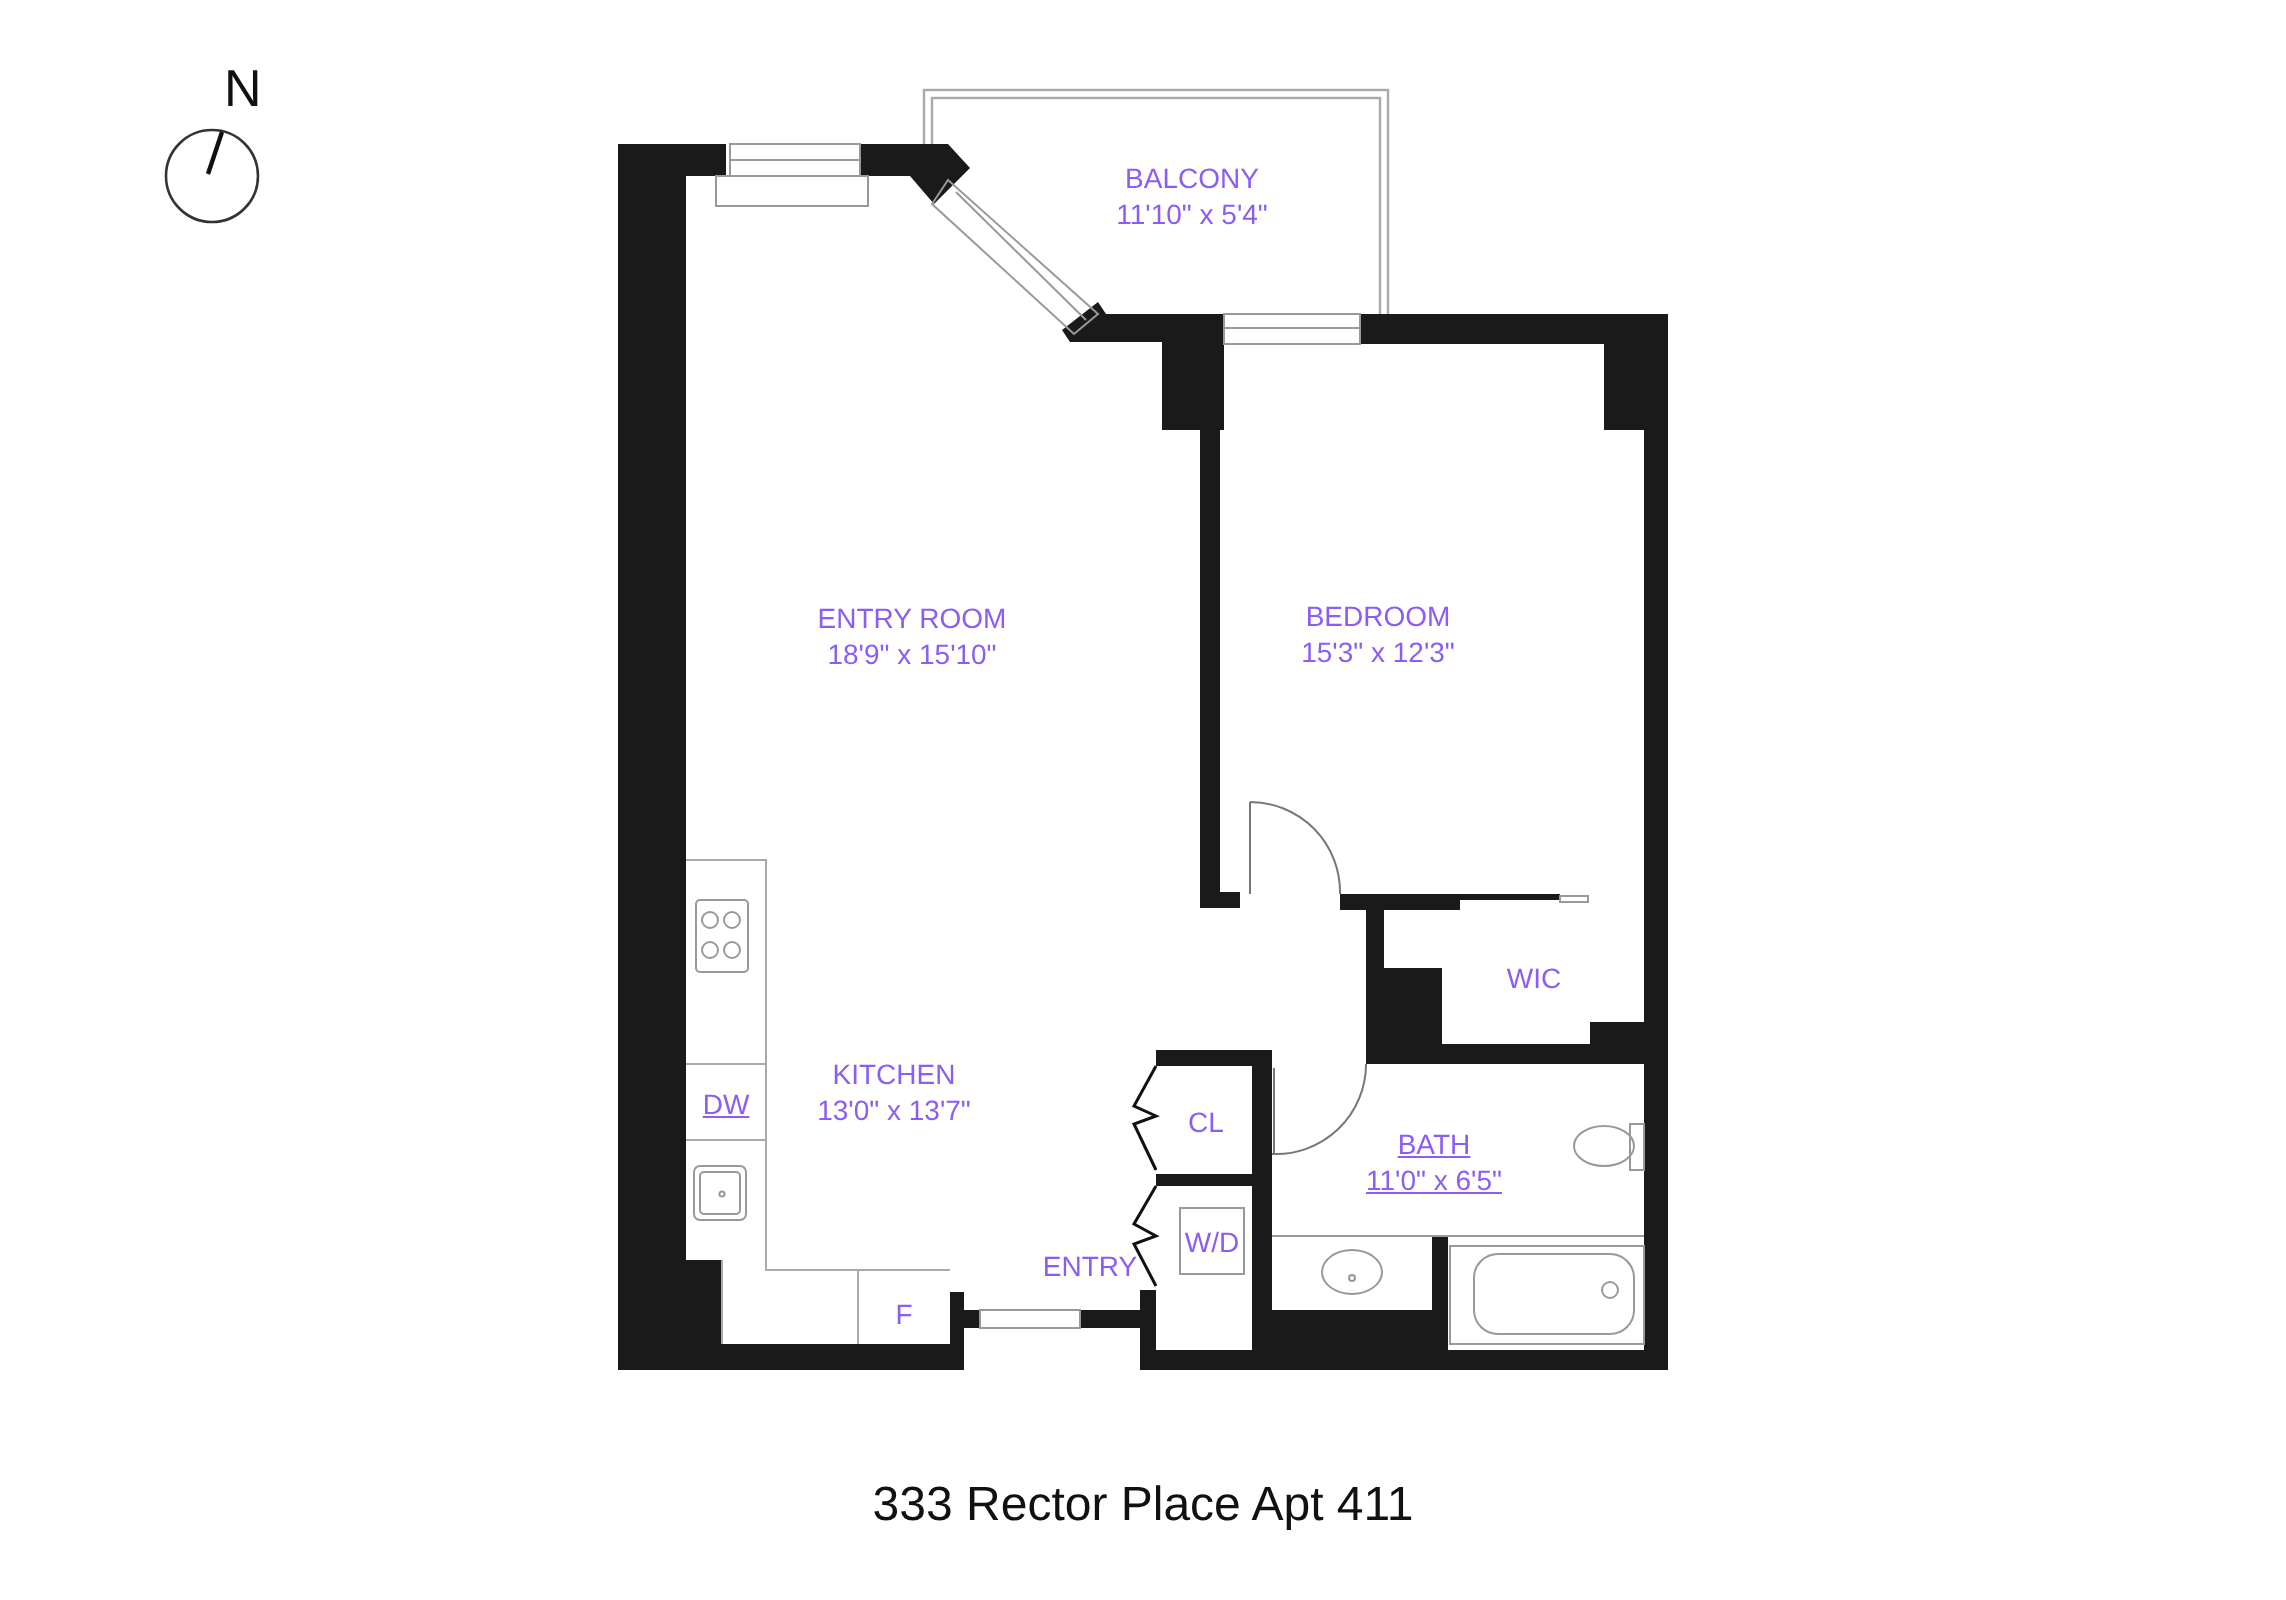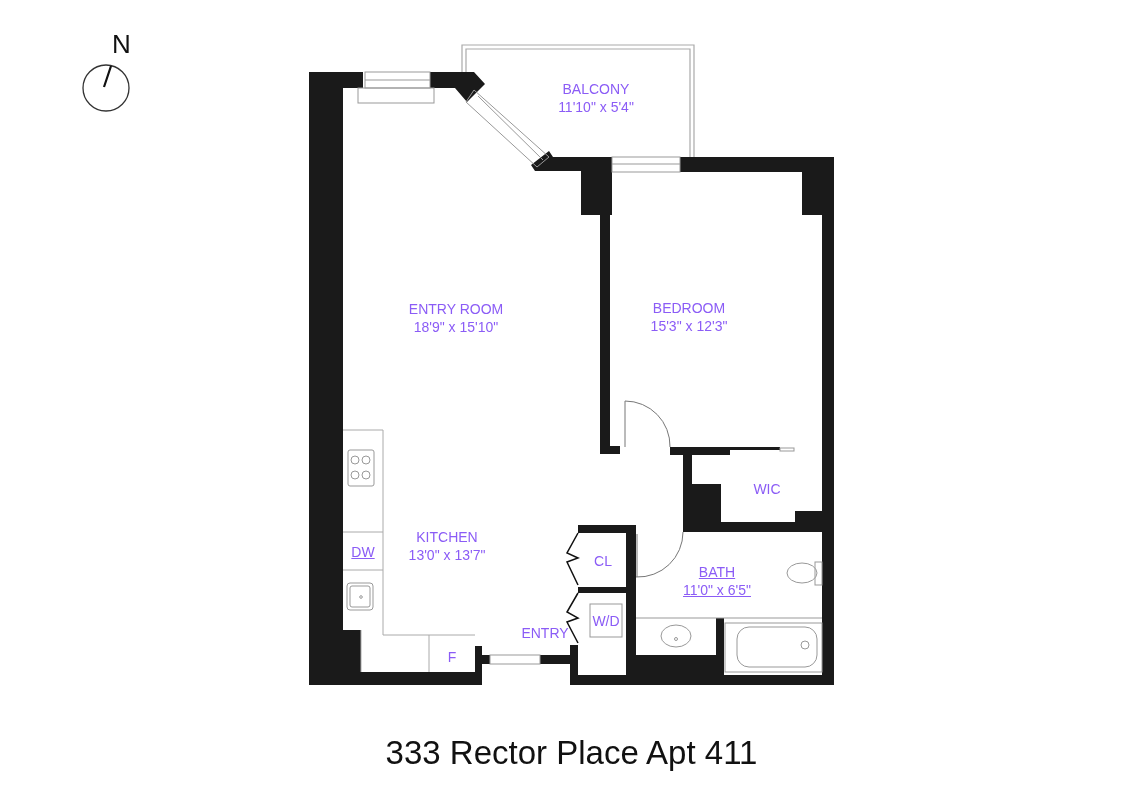--- a/index.html
+++ b/index.html
@@ -1,20 +1,20 @@
 <!DOCTYPE html>
 <html><head>
 <meta charset="utf-8">
 <style>
   html,body{margin:0;padding:0;background:#ffffff;}
   body{width:1143px;height:800px;position:relative;overflow:hidden;font-family:"Liberation Sans",sans-serif;color:#111;}
   svg.plan{position:absolute;left:0;top:0;}
   .lbl{position:absolute;text-align:center;font-size:14px;line-height:18px;color:#8b5cf6;white-space:nowrap;transform:translateX(-50%);}
   .compass-n{position:absolute;left:112px;top:30px;font-size:26px;line-height:28px;color:#111;}
-  .title{position:absolute;left:0;width:1143px;top:733px;text-align:center;font-size:33px;line-height:40px;color:#111;}
+  .title{position:absolute;left:0;width:1143px;top:733px;text-align:center;font-size:24px;line-height:40px;color:#111;}
 </style>
 </head>
 <body>
 
 <svg class="plan" width="1143" height="800" viewBox="0 0 1143 800">
 
   <g>
     <circle cx="106" cy="88" r="23" fill="none" stroke="#333" stroke-width="1.3"></circle>
     <line x1="104" y1="87" x2="111" y2="66" stroke="#111" stroke-width="2.2"></line>
   </g>

